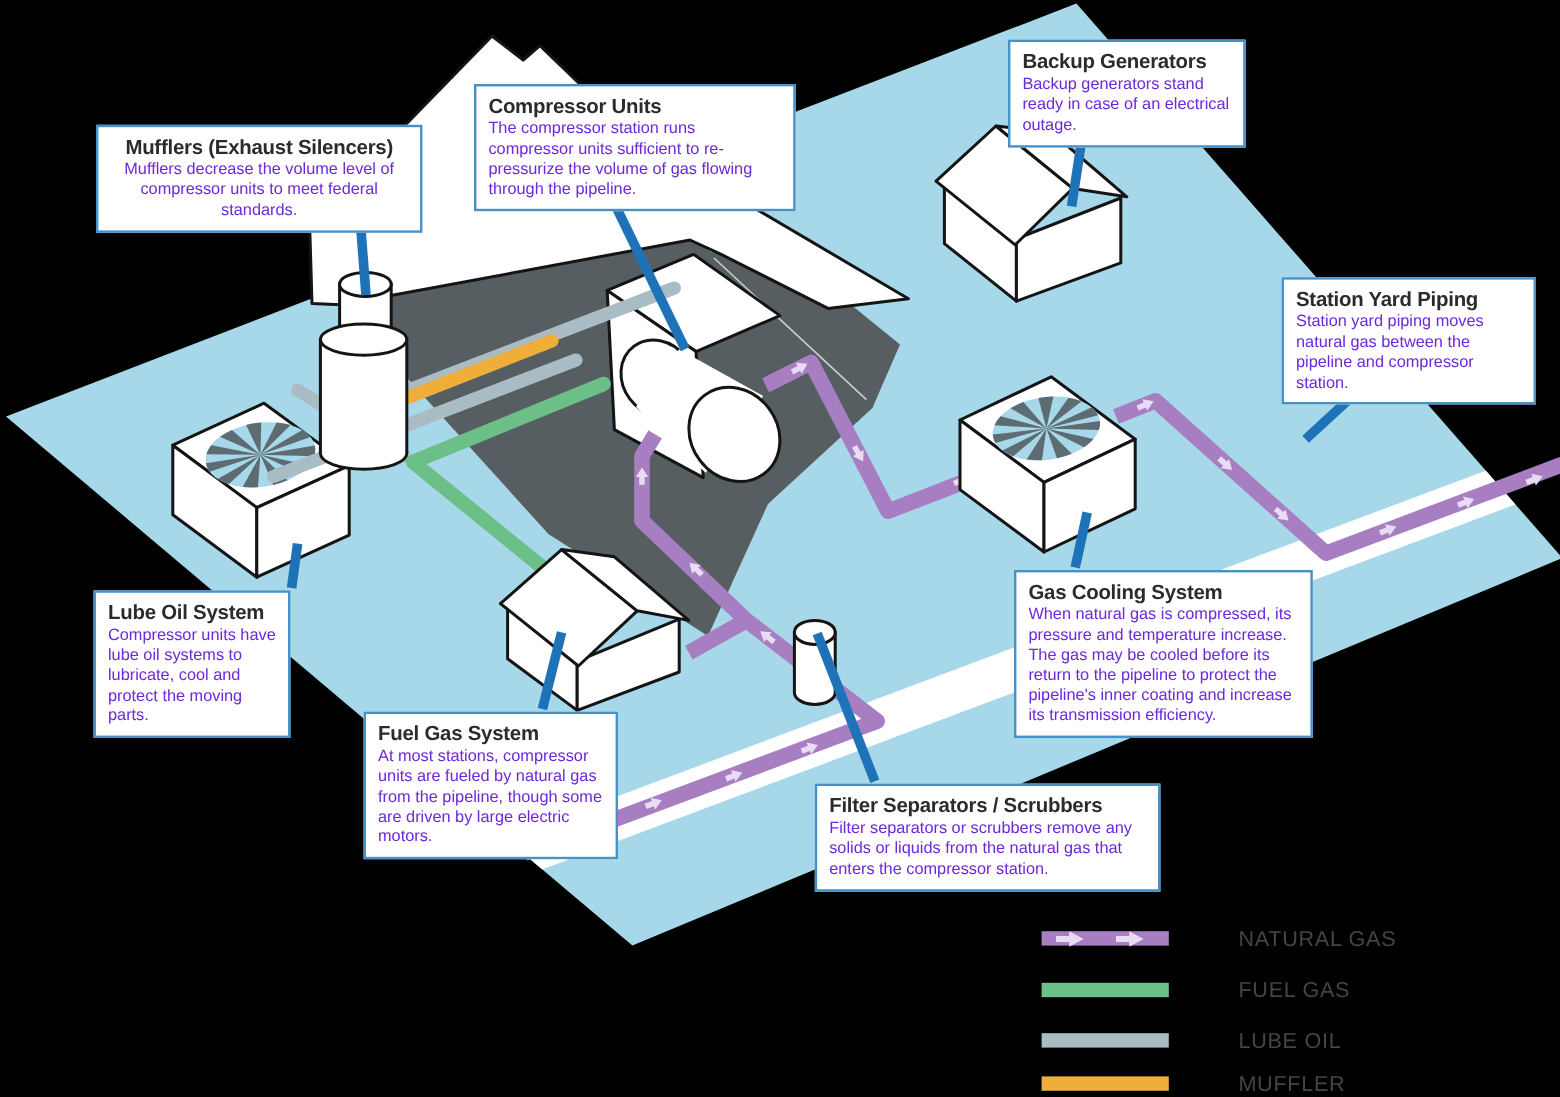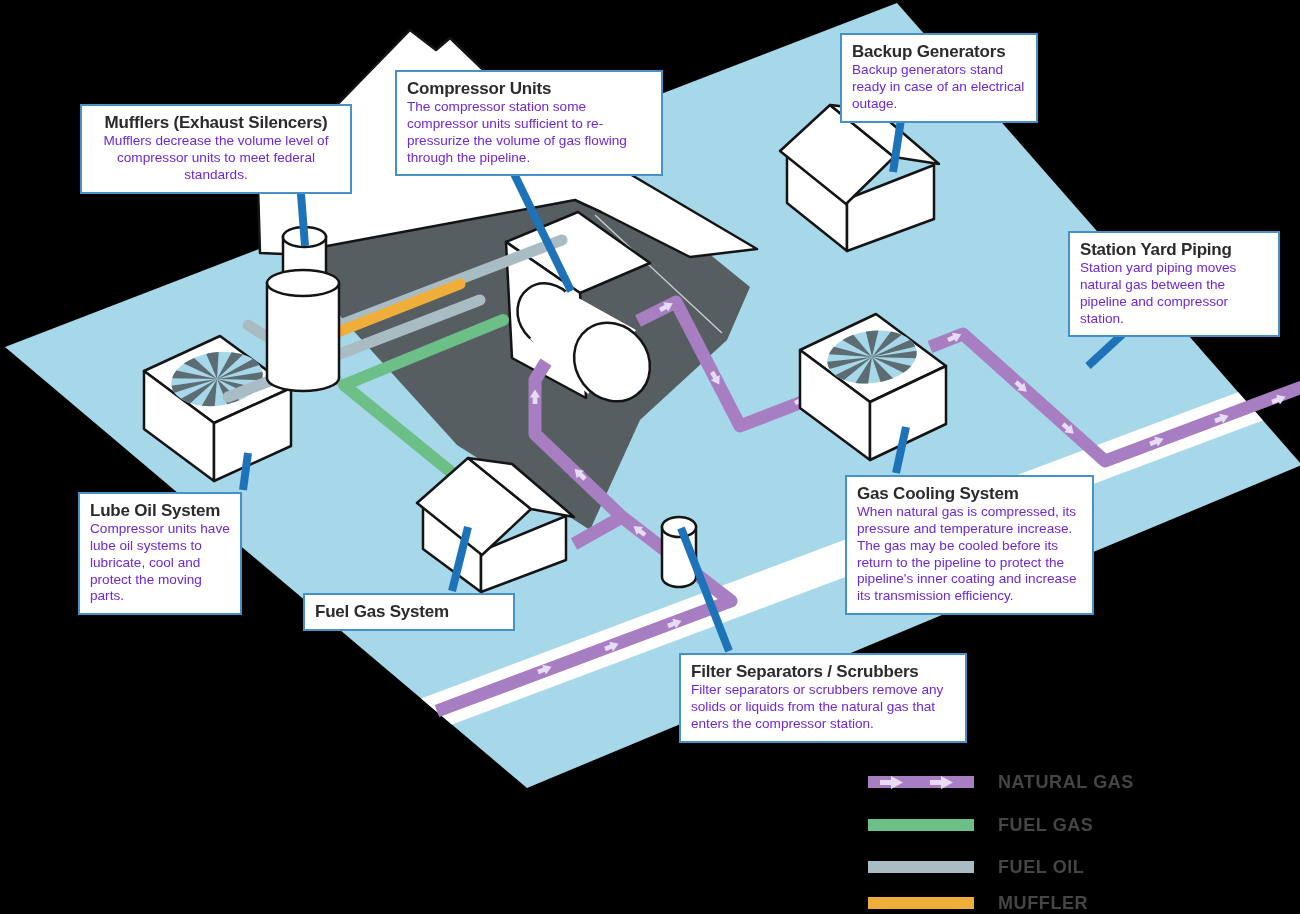--- a/index.html
+++ b/index.html
@@ -6,21 +6,21 @@
   #stage{position:relative;width:1300px;height:914px;background:#000;overflow:hidden;
          font-family:"Liberation Sans", sans-serif;}
   #scene{position:absolute;left:0;top:0;}
   .callout{position:absolute;background:#ffffff;border:2.5px solid #4791c9;
            padding:7px 10px 8px 10px;box-sizing:border-box;color:#2d2d2f;}
   .callout .t{font-weight:bold;font-size:17px;line-height:1.12;letter-spacing:-0.2px;color:#2b2b2d;}
   .callout .b{font-size:13.6px;line-height:1.24;color:#6d28d9;margin-top:1px;}
   .legend{position:absolute;left:0;top:0;width:1300px;height:914px;pointer-events:none;}
   .legrow{position:absolute;height:14px;}
   .legbar{position:absolute;left:868px;width:106px;height:12px;}
-  .leglabel{position:absolute;left:998px;top:-4px;font-weight:bold;font-size:18px;
+  .leglabel{position:absolute;left:1032px;top:-4px;font-weight:normal;font-size:18px;
             letter-spacing:0.6px;color:#454548;white-space:nowrap;}
   .legarrow{position:absolute;top:-0.5px;}
 </style>
 </head>
 <body>
 
 <div id="stage">
 
 <svg id="scene" width="1300" height="914" viewBox="0 0 1300 914">
   <defs>
@@ -147,40 +147,41 @@
     <line x1="681" y1="528" x2="729" y2="651"></line>
   </g>
 </svg>
 
 <div class="callout" style="left:80px;top:104px;width:272px;text-align:center;">
   <div class="t">Mufflers (Exhaust Silencers)</div>
   <div class="b">Mufflers decrease the volume level of compressor units to meet federal standards.</div>
 </div>
 <div class="callout" style="left:395px;top:70px;width:268px;">
   <div class="t">Compressor Units</div>
-  <div class="b">The compressor station some compressor units sufficient to re-pressurize the volume of gas flowing through the pipeline.</div>
+  <div class="b">The compressor station runs compressor units sufficient to re-pressurize the volume of gas flowing through the pipeline.</div>
 </div>
 <div class="callout" style="left:840px;top:33px;width:198px;">
   <div class="t">Backup Generators</div>
   <div class="b">Backup generators stand ready in case of an electrical outage.</div>
 </div>
 <div class="callout" style="left:1068px;top:231px;width:212px;">
   <div class="t">Station Yard Piping</div>
   <div class="b">Station yard piping moves natural gas between the pipeline and compressor station.</div>
 </div>
 <div class="callout" style="left:78px;top:492px;width:164px;">
   <div class="t">Lube Oil System</div>
   <div class="b">Compressor units have lube oil systems to lubricate, cool and protect the moving parts.</div>
 </div>
 <div class="callout" style="left:845px;top:475px;width:249px;">
   <div class="t">Gas Cooling System</div>
   <div class="b">When natural gas is compressed, its pressure and temperature increase. The gas may be cooled before its return to the pipeline to protect the pipeline's inner coating and increase its transmission efficiency.</div>
 </div>
 <div class="callout" style="left:303px;top:593px;width:212px;">
   <div class="t">Fuel Gas System</div>
+  <div class="b">At most stations, compressor units are fueled by natural gas from the pipeline, though some are driven by large electric motors.</div>
 </div>
 <div class="callout" style="left:679px;top:653px;width:288px;">
   <div class="t">Filter Separators / Scrubbers</div>
   <div class="b">Filter separators or scrubbers remove any solids or liquids from the natural gas that enters the compressor station.</div>
 </div>
 
 <div class="legend">
   <div class="legrow" style="top:776px;">
     <div class="legbar" style="background:#a87ec2;">
       <svg class="legarrow" style="left:12px;" width="24" height="13">
@@ -191,21 +192,21 @@
           </svg>
     </div>
     <div class="leglabel">NATURAL GAS</div>
   </div>
   <div class="legrow" style="top:819px;">
     <div class="legbar" style="background:#6cbf87;"></div>
     <div class="leglabel">FUEL GAS</div>
   </div>
   <div class="legrow" style="top:861px;">
     <div class="legbar" style="background:#a9bcc4;"></div>
-    <div class="leglabel">FUEL OIL</div>
+    <div class="leglabel">LUBE OIL</div>
   </div>
   <div class="legrow" style="top:897px;">
     <div class="legbar" style="background:#efae3a;"></div>
     <div class="leglabel">MUFFLER</div>
   </div>
 </div>
 
 </div>
 
 </body></html>

